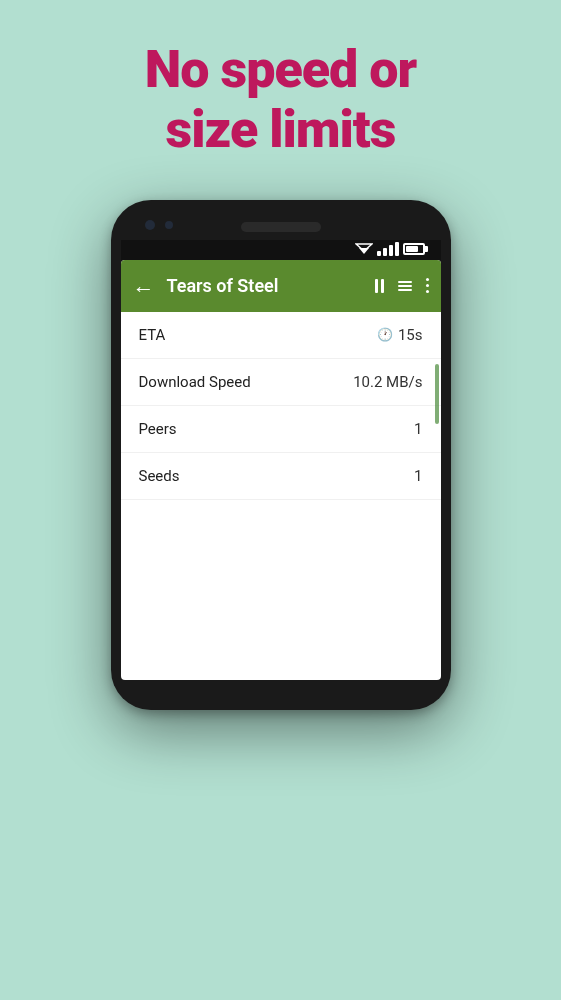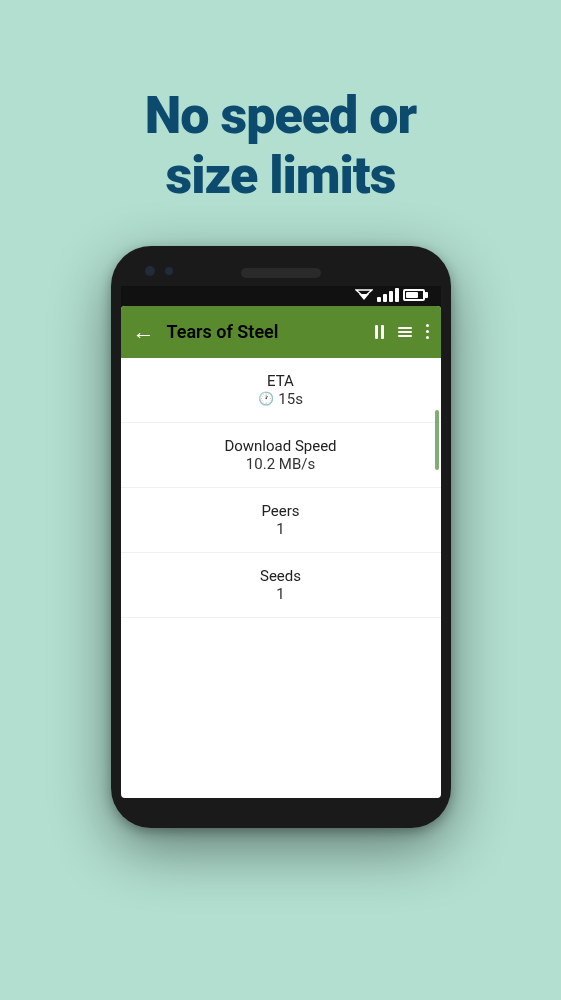--- a/index.html
+++ b/index.html
@@ -11,24 +11,23 @@
       font-family: 'Roboto', Arial, sans-serif;
       overflow: hidden;
       position: relative;
     }
 
     .headline {
       text-align: center;
       padding: 40px 60px 30px;
       font-size: 52px;
       font-weight: 900;
-      color: #0c4a6e;
+      color: #be185d;
       line-height: 1.15;
       letter-spacing: -1px;
-      margin-top: 46px;
     }
 
     .phone-wrapper {
       display: flex;
       justify-content: center;
       align-items: flex-start;
       padding-top: 10px;
     }
 
     .phone {
@@ -153,21 +152,21 @@
 
     .toolbar-back {
       color: white;
       font-size: 22px;
       cursor: pointer;
       font-weight: 300;
     }
 
     .toolbar-title {
       flex: 1;
-      color: #000000;
+      color: #ffffff;
       font-size: 18px;
       font-weight: 600;
     }
 
     .toolbar-actions {
       display: flex;
       gap: 14px;
       align-items: center;
     }
 
@@ -180,21 +179,20 @@
     .info-list {
       padding: 0;
     }
 
     .info-row {
       display: flex;
       justify-content: space-between;
       align-items: center;
       padding: 14px 18px;
       border-bottom: 1px solid #f0f0f0;
-      flex-direction: column;
     }
 
     .info-row:last-child {
       border-bottom: none;
     }
 
     .info-label {
       font-size: 15px;
       color: #222;
     }

